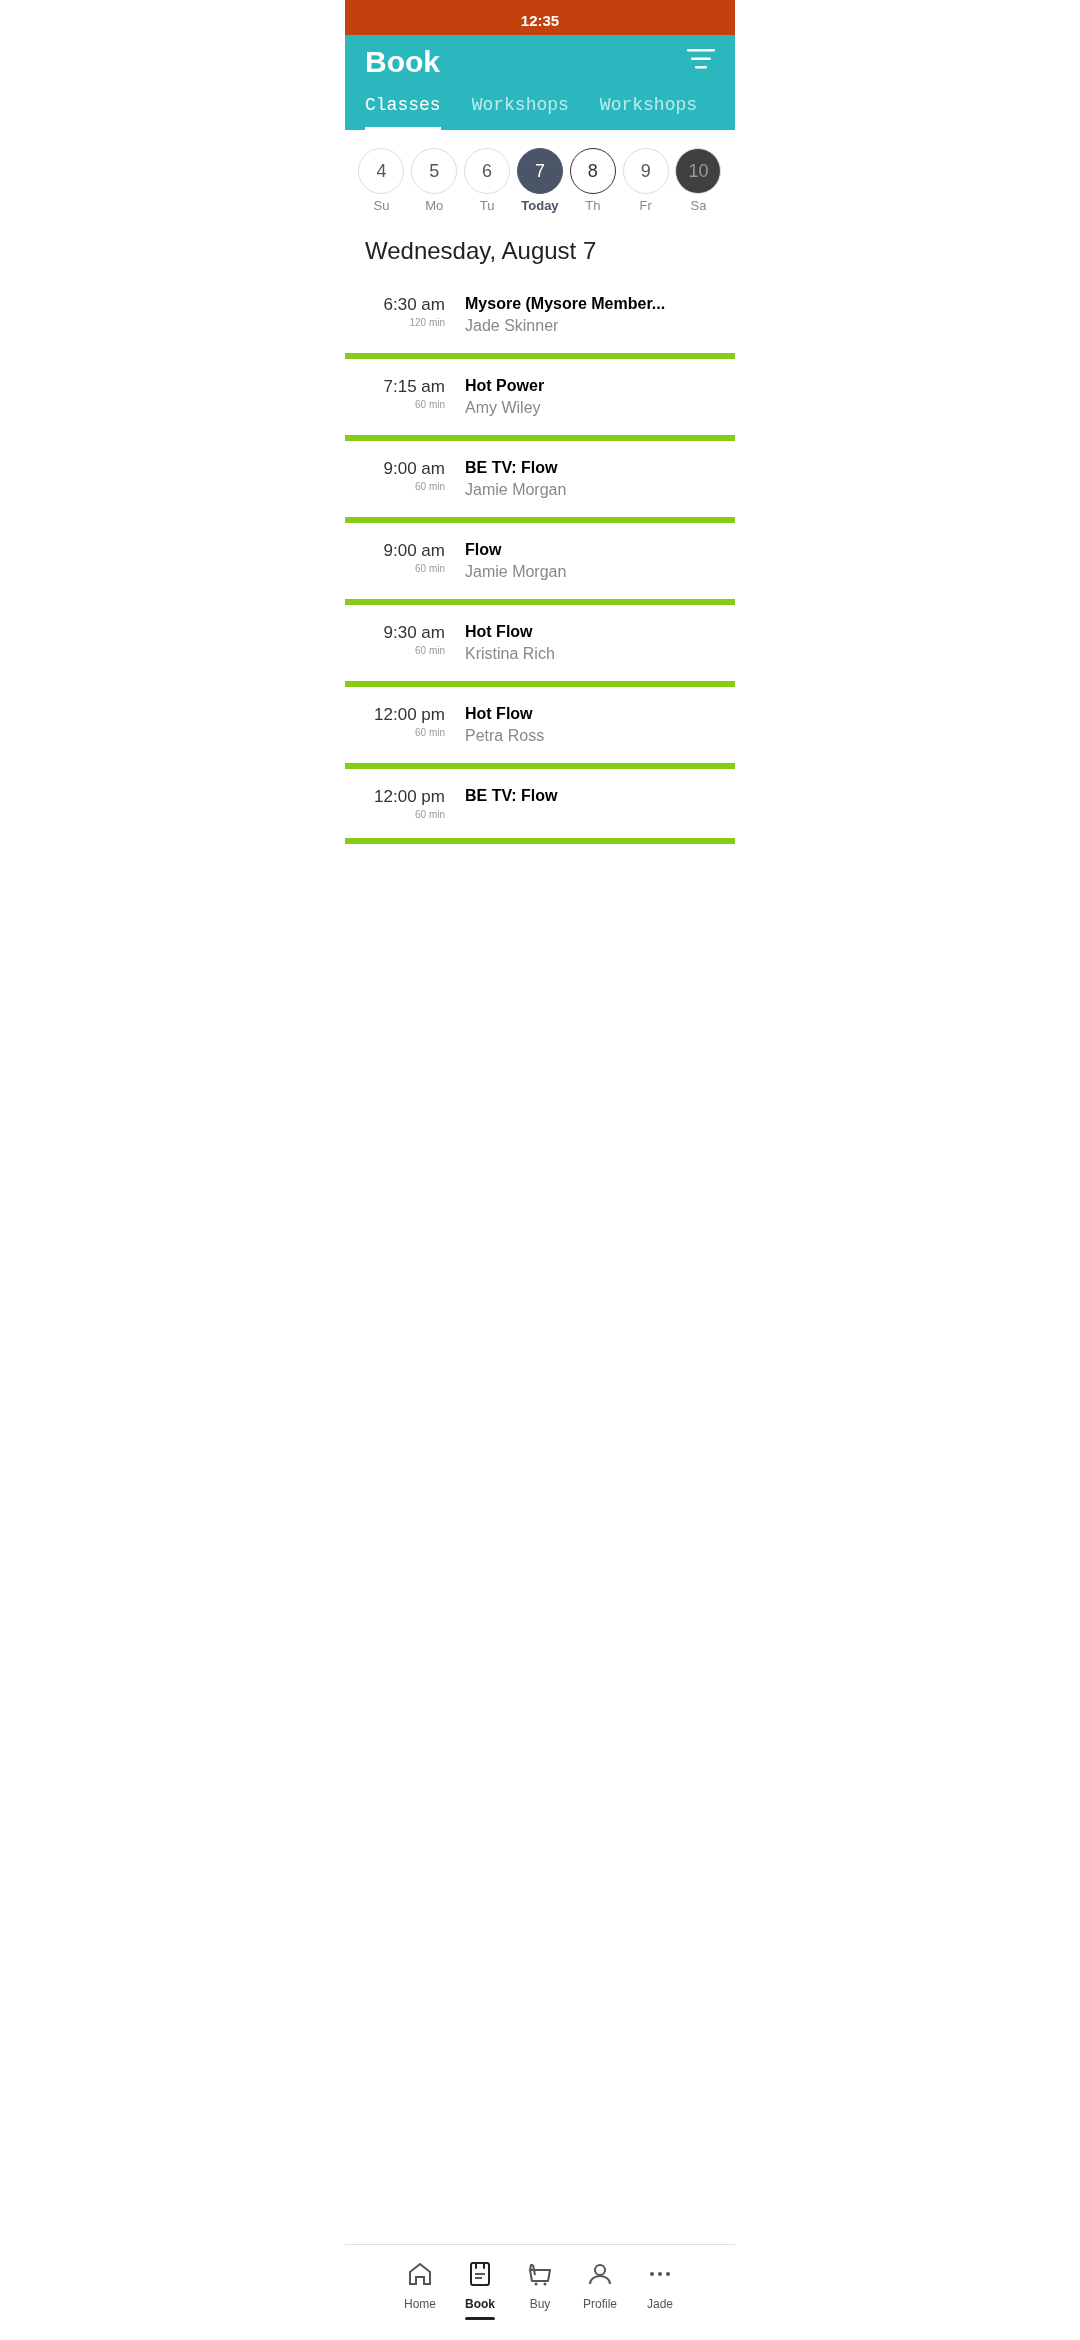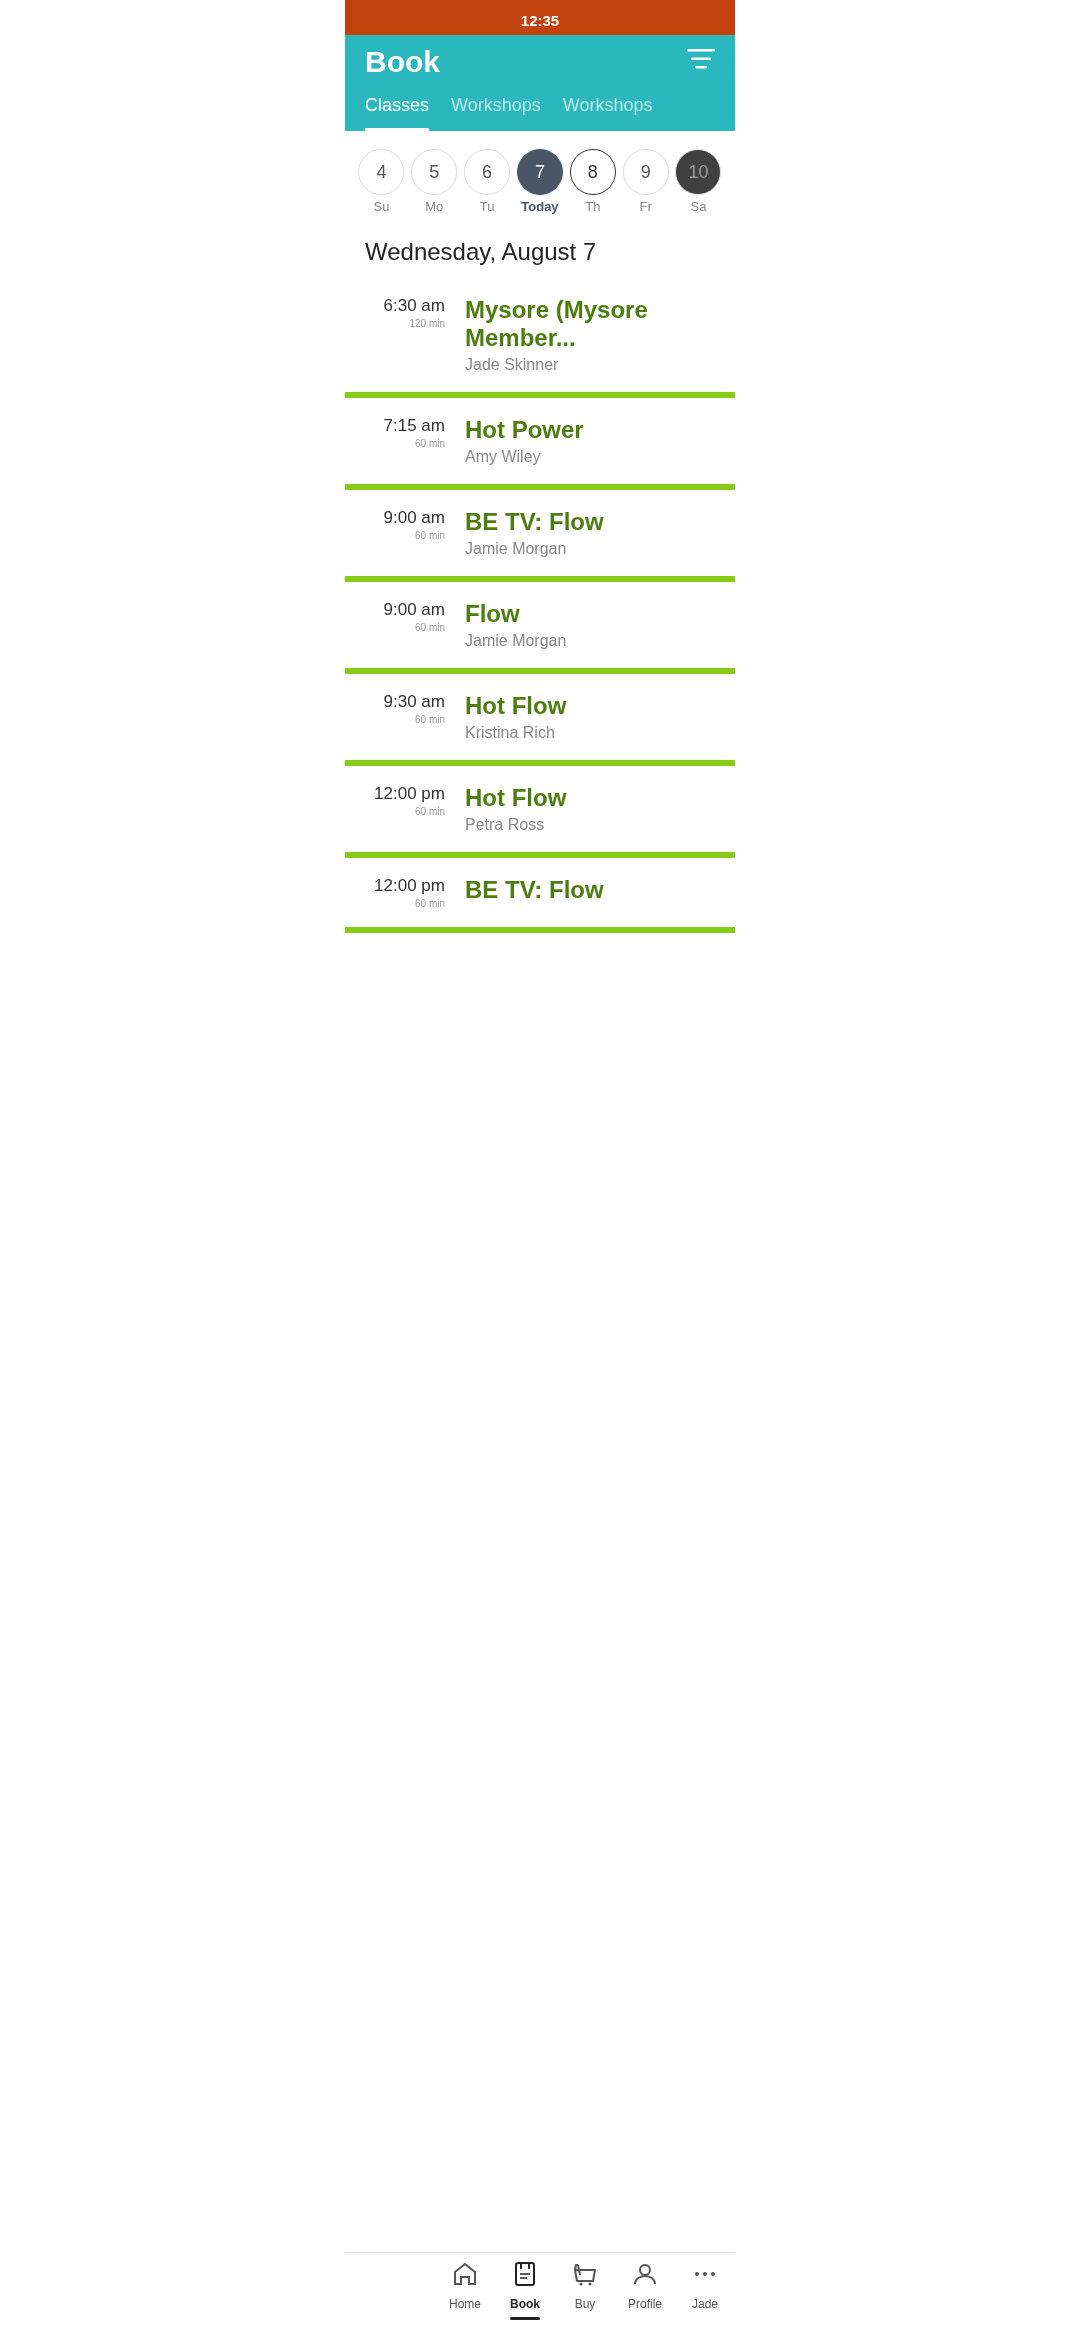--- a/index.html
+++ b/index.html
@@ -39,21 +39,22 @@
     .filter-icon {
       color: white;
       font-size: 22px;
     }
 
     
     .tabs {
       background: #2ab8be;
       display: flex;
       padding: 16px 20px 0;
-      gap: 22px;
+      gap: 31px;
+      font-family: Liberation Mono, monospace;
     }
     .tab {
       color: rgba(255,255,255,0.7);
       font-size: 18px;
       font-weight: 500;
       padding-bottom: 12px;
       cursor: pointer;
     }
     .tab.active {
       color: white;
@@ -141,42 +142,42 @@
     }
     .class-duration {
       font-size: 10px;
       color: #999;
       margin-top: 2px;
     }
     .class-info {
       flex: 1;
     }
     .class-name {
-      font-size: 24px;
+      font-size: 16px;
       font-weight: 600;
-      color: #4d7c0f;
+      color: #000000;
       margin-bottom: 4px;
     }
     .class-instructor {
       font-size: 16px;
       color: #888;
     }
 
     
     .bottom-nav {
       position: fixed;
       bottom: 0;
       left: 50%;
       transform: translateX(-50%);
       width: 390px;
       background: white;
       border-top: 1px solid #e0e0e0;
       display: flex;
-      justify-content: flex-end;
-      padding: 8px 0 20px;
+      justify-content: center;
+      padding: 16px 0 20px;
     }
     .nav-item {
       display: flex;
       flex-direction: column;
       align-items: center;
       gap: 4px;
       cursor: pointer;
       min-width: 60px;
     }
     .nav-icon {

